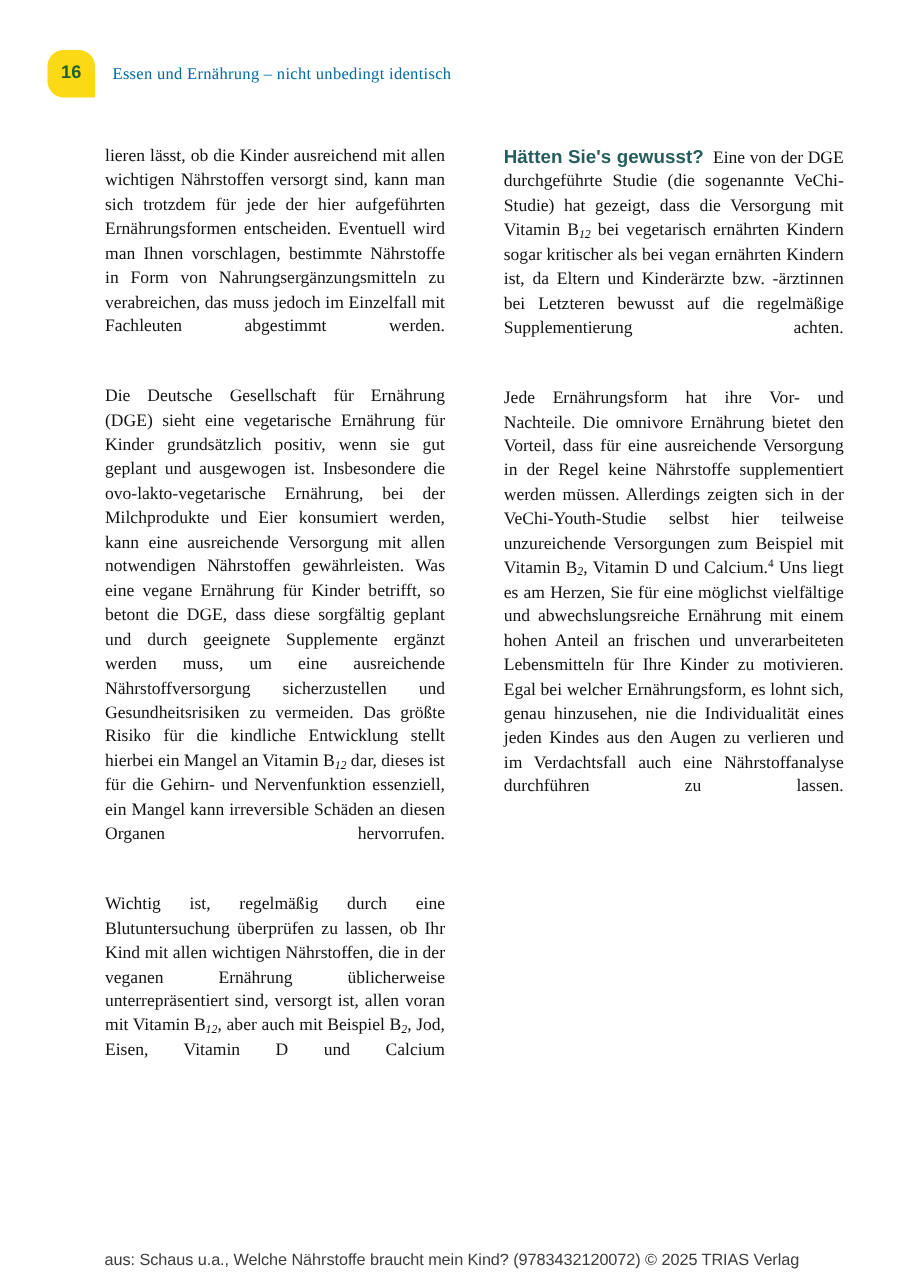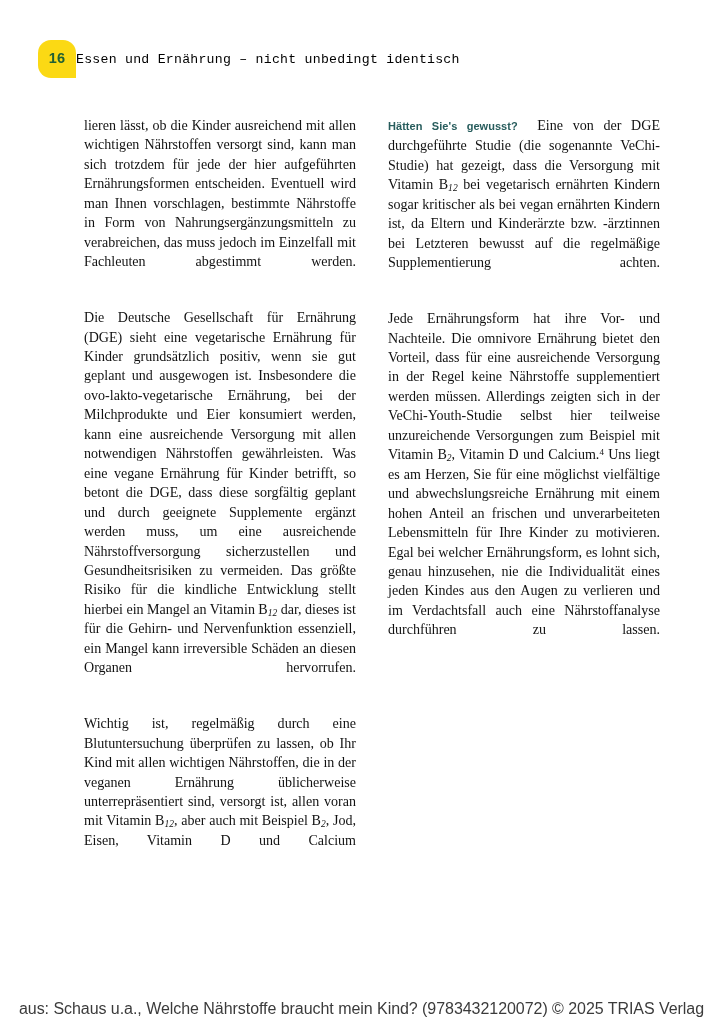--- a/index.html
+++ b/index.html
@@ -24,20 +24,21 @@
     background: #ffffff;
   }
 
   
   .runhead {
     position: absolute;
     left: 38px;
     top: 40px;
     display: flex;
     align-items: center;
+    gap: 14px;
     height: 38px;
   }
   .folio-badge {
     width: 38px;
     height: 38px;
     background: #FBD914;
     border-radius: 13px 13px 0 13px;
     display: flex;
     align-items: center;
     justify-content: center;
@@ -47,36 +48,36 @@
     font-family: "Liberation Sans", "DejaVu Sans", sans-serif;
     font-size: 14.5px;
     font-weight: 600;
     color: #1f6034;
     letter-spacing: 0.2px;
     line-height: 1;
     position: relative;
     top: -1px;
   }
   .runhead-title {
-    font-family: Liberation Mono, monospace;
+    font-family: Liberation Serif, serif;
     font-size: 13.2px;
     font-weight: 400;
-    color: #000000;
+    color: #0369a1;
     letter-spacing: 0.25px;
     white-space: nowrap;
   }
 
   
   .columns {
     position: absolute;
     left: 84px;
     top: 116px;
     width: 576px;
     display: flex;
-    gap: 32px;
+    gap: 47px;
     align-items: flex-start;
   }
   .col {
     width: 272px;
     flex: 0 0 272px;
   }
 
   p.body {
     margin: 0 0 17px 0;
     font-size: 14.05px;
@@ -93,21 +94,21 @@
   
   p.body::after {
     content: "";
     display: inline-block;
     width: 100%;
   }
 
   .lede {
     font-family: "Liberation Sans", "DejaVu Sans", sans-serif;
     font-weight: 700;
-    font-size: 11px;
+    font-size: 15px;
     color: #275c5c;
     letter-spacing: 0.05px;
     margin-top: 19px;
   }
 
   sub {
     font-size: 0.68em;
     line-height: 0;
     vertical-align: -0.23em;
     font-style: italic;
@@ -119,21 +120,21 @@
   }
 
   
   .footer {
     position: absolute;
     left: 0;
     right: 0;
     top: 1000px;
     text-align: center;
     font-family: "Liberation Sans", "DejaVu Sans", sans-serif;
-    font-size: 16px;
+    font-size: 13px;
     color: #3b3b3b;
     letter-spacing: -0.05px;
     white-space: nowrap;
   }
 </style>
 </head>
 <body>
 
 <div class="page">
 

